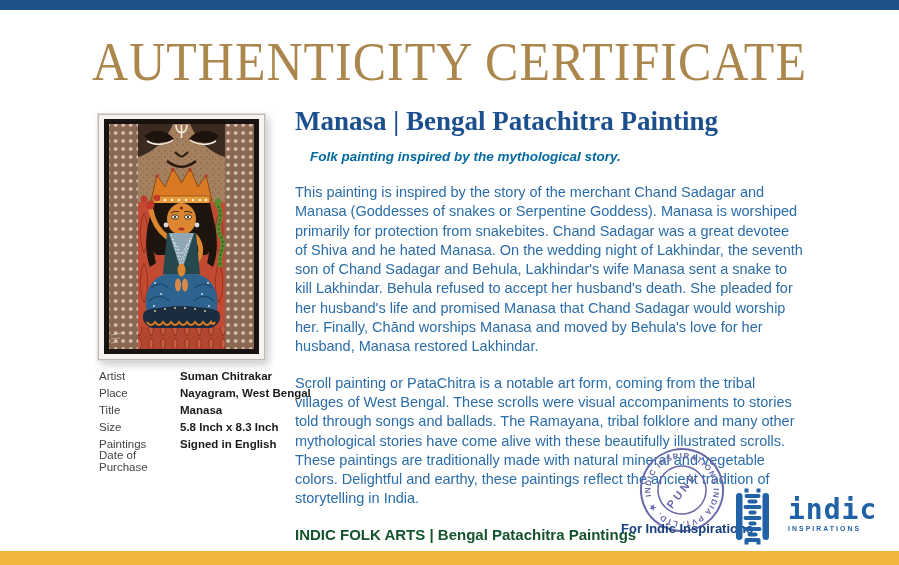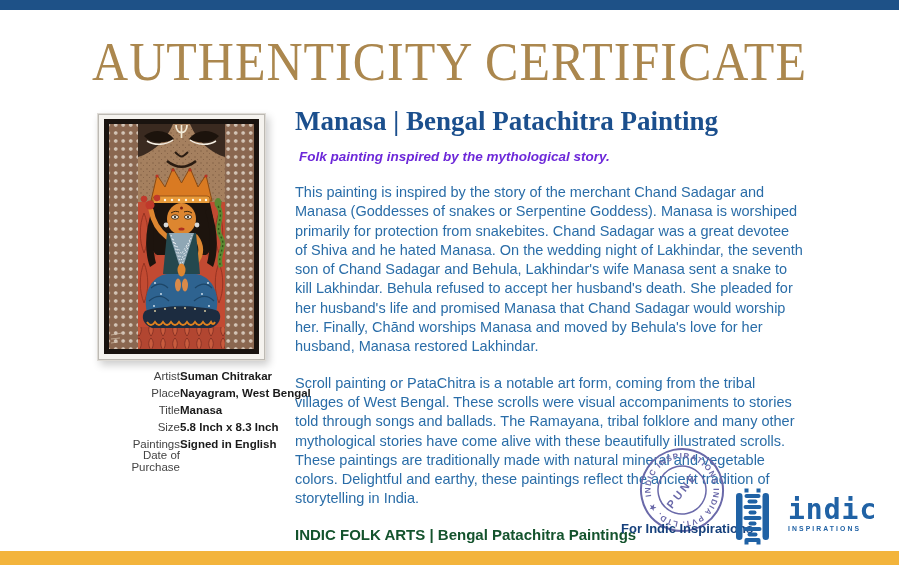--- a/index.html
+++ b/index.html
@@ -10,28 +10,28 @@
 
   .cert-title{position:absolute;top:30px;left:0;right:0;text-align:center;
      font-family:"Liberation Serif",serif;font-weight:400;font-size:50px;
      letter-spacing:1px;color:#AB874E;transform:scale(1,1.08);transform-origin:center top;}
 
   .artwork{position:absolute;left:97px;top:113px;width:169px;height:248px;
      box-shadow:3px 4px 8px rgba(0,0,0,0.20);}
   .artwork svg{display:block;}
 
   .meta{position:absolute;left:99px;top:368px;width:196px;font-size:11.5px;}
-  .meta-row{display:flex;height:16.9px;align-items:center;text-align:right;}
+  .meta-row{display:flex;height:16.9px;align-items:center;}
   .meta-label{width:81px;color:#444444;flex:none;}
   .meta-value{font-weight:bold;color:#1a1a1a;white-space:nowrap;}
 
   .content{position:absolute;left:295px;top:104px;width:509px;color:#2A6DA8;}
   .heading{font-family:"Liberation Serif",serif;font-size:27px;font-weight:700;
      color:#1B4F8D;margin:0 0 11px 0;line-height:34px;}
-  .subtitle{font-style:italic;font-weight:bold;font-size:13.5px;margin:0 0 19px 4px;color:#6d28d9;}
+  .subtitle{font-style:italic;font-weight:bold;font-size:13.5px;margin:0 0 19px 15px;color:#0369a1;}
   .para{font-size:14.5px;line-height:19.3px;margin:0 0 17px 0;}
   .brand-line{font-size:15px;font-weight:bold;color:#14532d;margin-top:14px;}
 
   .stamp{position:absolute;left:637px;top:445px;width:90px;height:90px;transform:rotate(-12deg);}
   .stamp-caption{position:absolute;left:621px;top:521px;font-size:13px;font-weight:bold;
      color:#16407C;white-space:nowrap;}
 
   .logo{position:absolute;left:736px;top:488px;display:flex;}
   .logo-text-block{margin-left:19px;margin-top:9px;}
   .logo-name{font-family:"DejaVu Sans Mono",monospace;font-size:28px;font-weight:bold;

